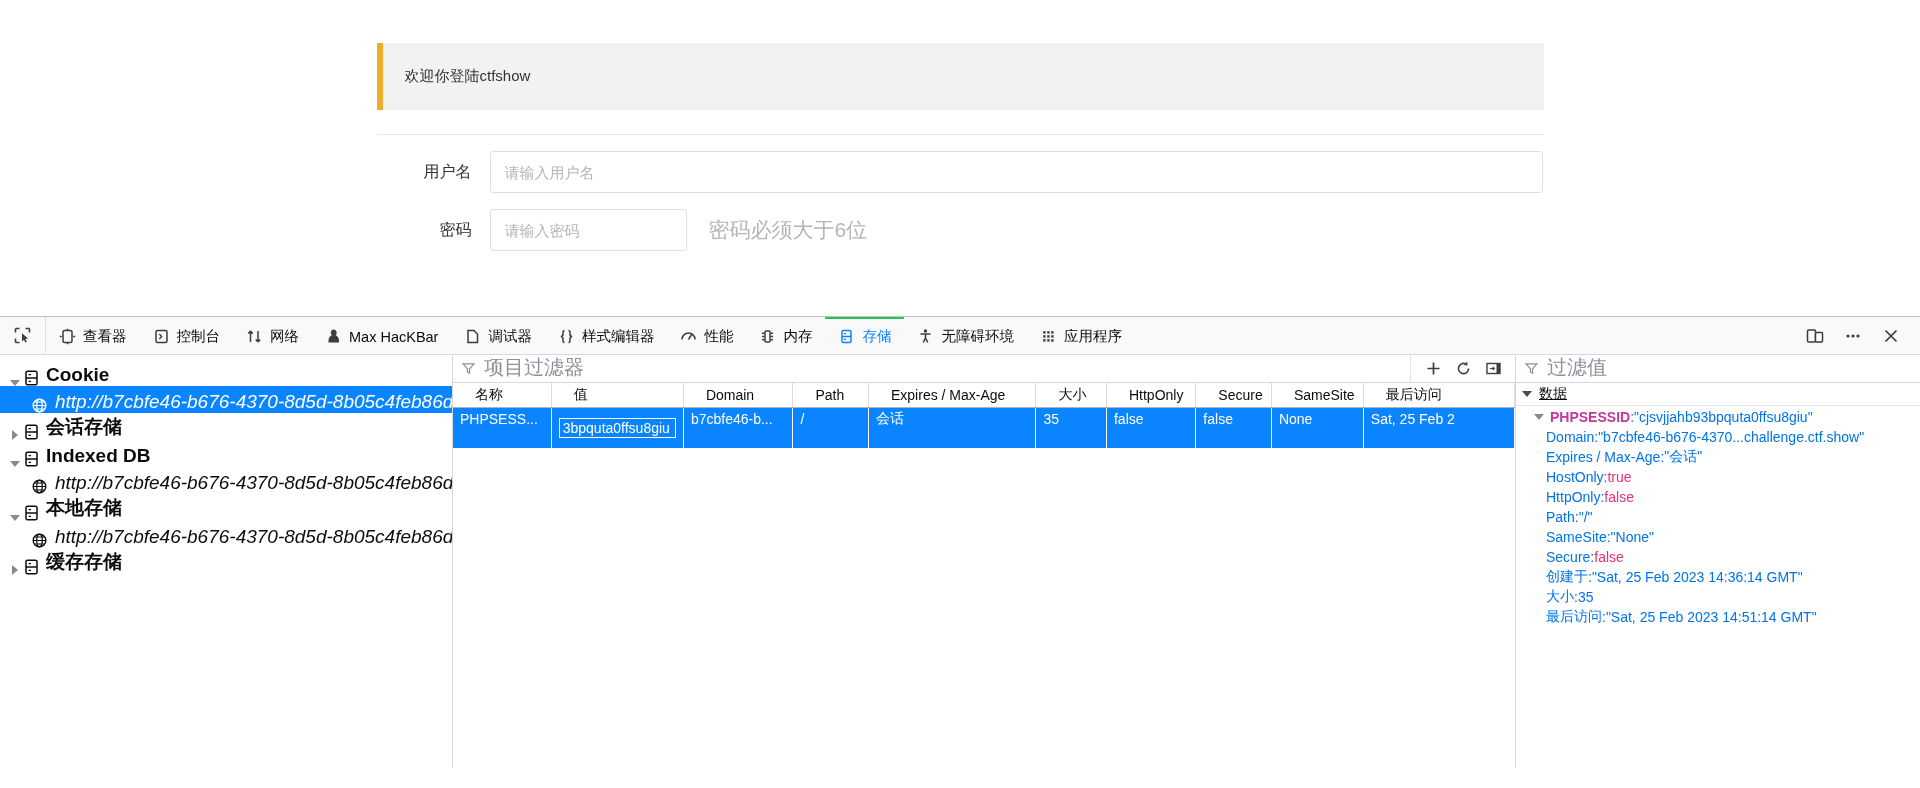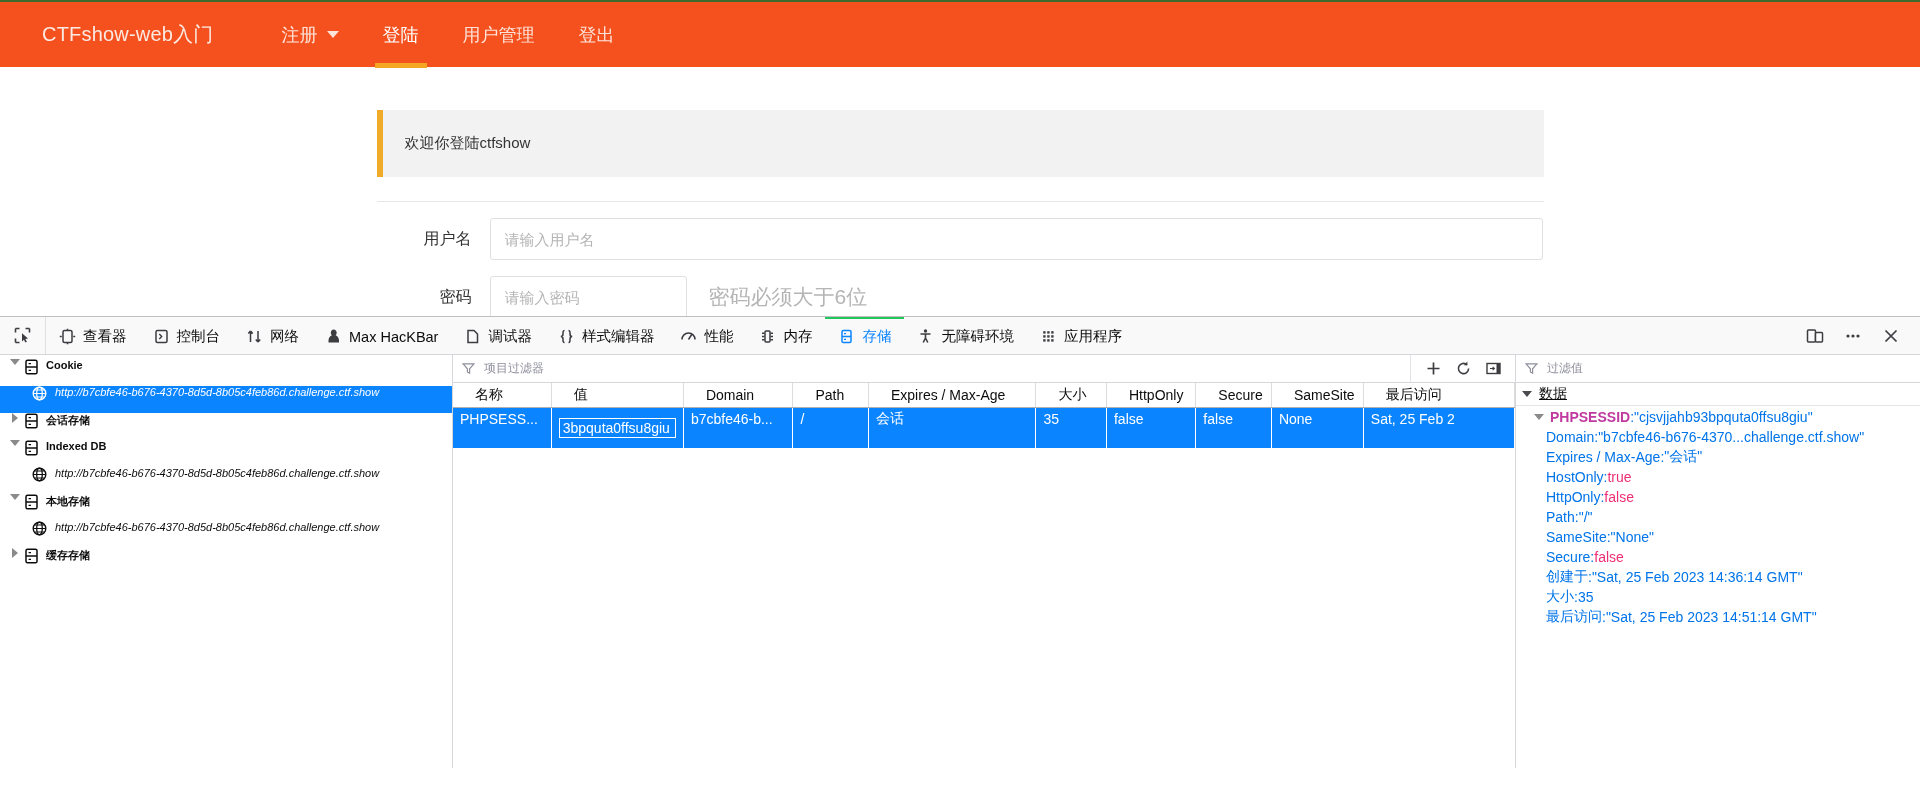--- a/index.html
+++ b/index.html
@@ -91,41 +91,41 @@
   }
 
   .dt-main { flex:1; display:flex; min-height:0; }
 
   
   .dt-tree {
     width:453px; flex:none; border-right:1px solid #d7d7db;
     overflow:hidden; background:#fff; padding-top:4px;
   }
   .tree-row {
-    height:27px; display:flex; align-items:flex-start; cursor:pointer;
-    padding-left:6px; font-size:11px; white-space:nowrap;
+    height:27px; display:flex; align-items:flex-end; cursor:pointer;
+    padding-left:6px; font-size:19px; white-space:nowrap;
   }
   .tree-row.group { font-weight:bold; color:#0c0c0d; }
   .tree-row.child { padding-left:32px; font-style:italic; color:#0c0c0d; }
   .tree-row.child.selected { background:#0a84ff; color:#fff; }
   .tw { width:18px; flex:none; display:flex; align-items:center; justify-content:center; }
   .tw .arrow-down { width:0;height:0;border-left:5px solid transparent;border-right:5px solid transparent;border-top:6px solid #8a8a8a; }
   .tw .arrow-right { width:0;height:0;border-top:5px solid transparent;border-bottom:5px solid transparent;border-left:6px solid #8a8a8a; }
   .db-ico { flex:none; margin-right:7px; display:flex; align-items:center; }
   .globe-ico { flex:none; margin-right:8px; display:flex; align-items:center; }
 
   
   .dt-center { flex:1; min-width:0; display:flex; flex-direction:column; border-right:1px solid #d7d7db; }
   .filter-bar {
     height:28px; flex:none; display:flex; align-items:center;
     border-bottom:1px solid #d7d7db; background:#fff; padding-left:9px;
   }
   .funnel { margin-right:7px; display:flex; align-items:center; }
   .filter-input {
-    border:none; outline:none; flex:1; font-size:12px; color:#0c0c0d;
+    border:none; outline:none; flex:1; font-size:20px; color:#0c0c0d;
     background:transparent; font-family:Liberation Mono, monospace;
   }
   .filter-input::placeholder { color:#8f8f9d; }
   .fb-actions { display:flex; align-items:center; gap:2px; padding:0 8px; border-left:1px solid #e4e4e6; height:100%; }
   .fb-btn { width:28px;height:26px; display:flex;align-items:center;justify-content:center; cursor:pointer; }
 
   .tbl { width:100%; border-collapse:collapse; table-layout:fixed; }
   .tbl th {
     font-weight:normal; text-align:left; font-size:14px;
     padding:3px 0 3px 22px; border-right:1px solid #dcdcdd;
@@ -160,40 +160,20 @@
   .v-str { color:#0074e8; }
   .v-bool { color:#ed2e74; }
   .v-num { color:#0074e8; }
   .d-row .tw { margin-right:2px; }
 </style>
 </head>
 <body>
 
 <div id="page-area">
 
-  <div class="navbar">
-    <div class="nav-brand">CTFshow-web入门</div>
-
-    <div class="nav-item">
-      <span>注册</span>
-      <span class="caret"></span>
-    </div>
-
-    <div class="nav-item active">
-      <span>登陆</span>
-    </div>
-
-    <div class="nav-item">
-      <span>用户管理</span>
-    </div>
-
-    <div class="nav-item">
-      <span>登出</span>
-    </div>
-  </div>
 
   <div class="page-body">
     <div class="welcome-banner">欢迎你登陆ctfshow</div>
     <div class="hr-sep"></div>
 
     <div class="form-row">
       <div class="form-label">用户名</div>
       <input id="username-input" class="form-input" type="text" placeholder="请输入用户名" style="">
     </div>
 

